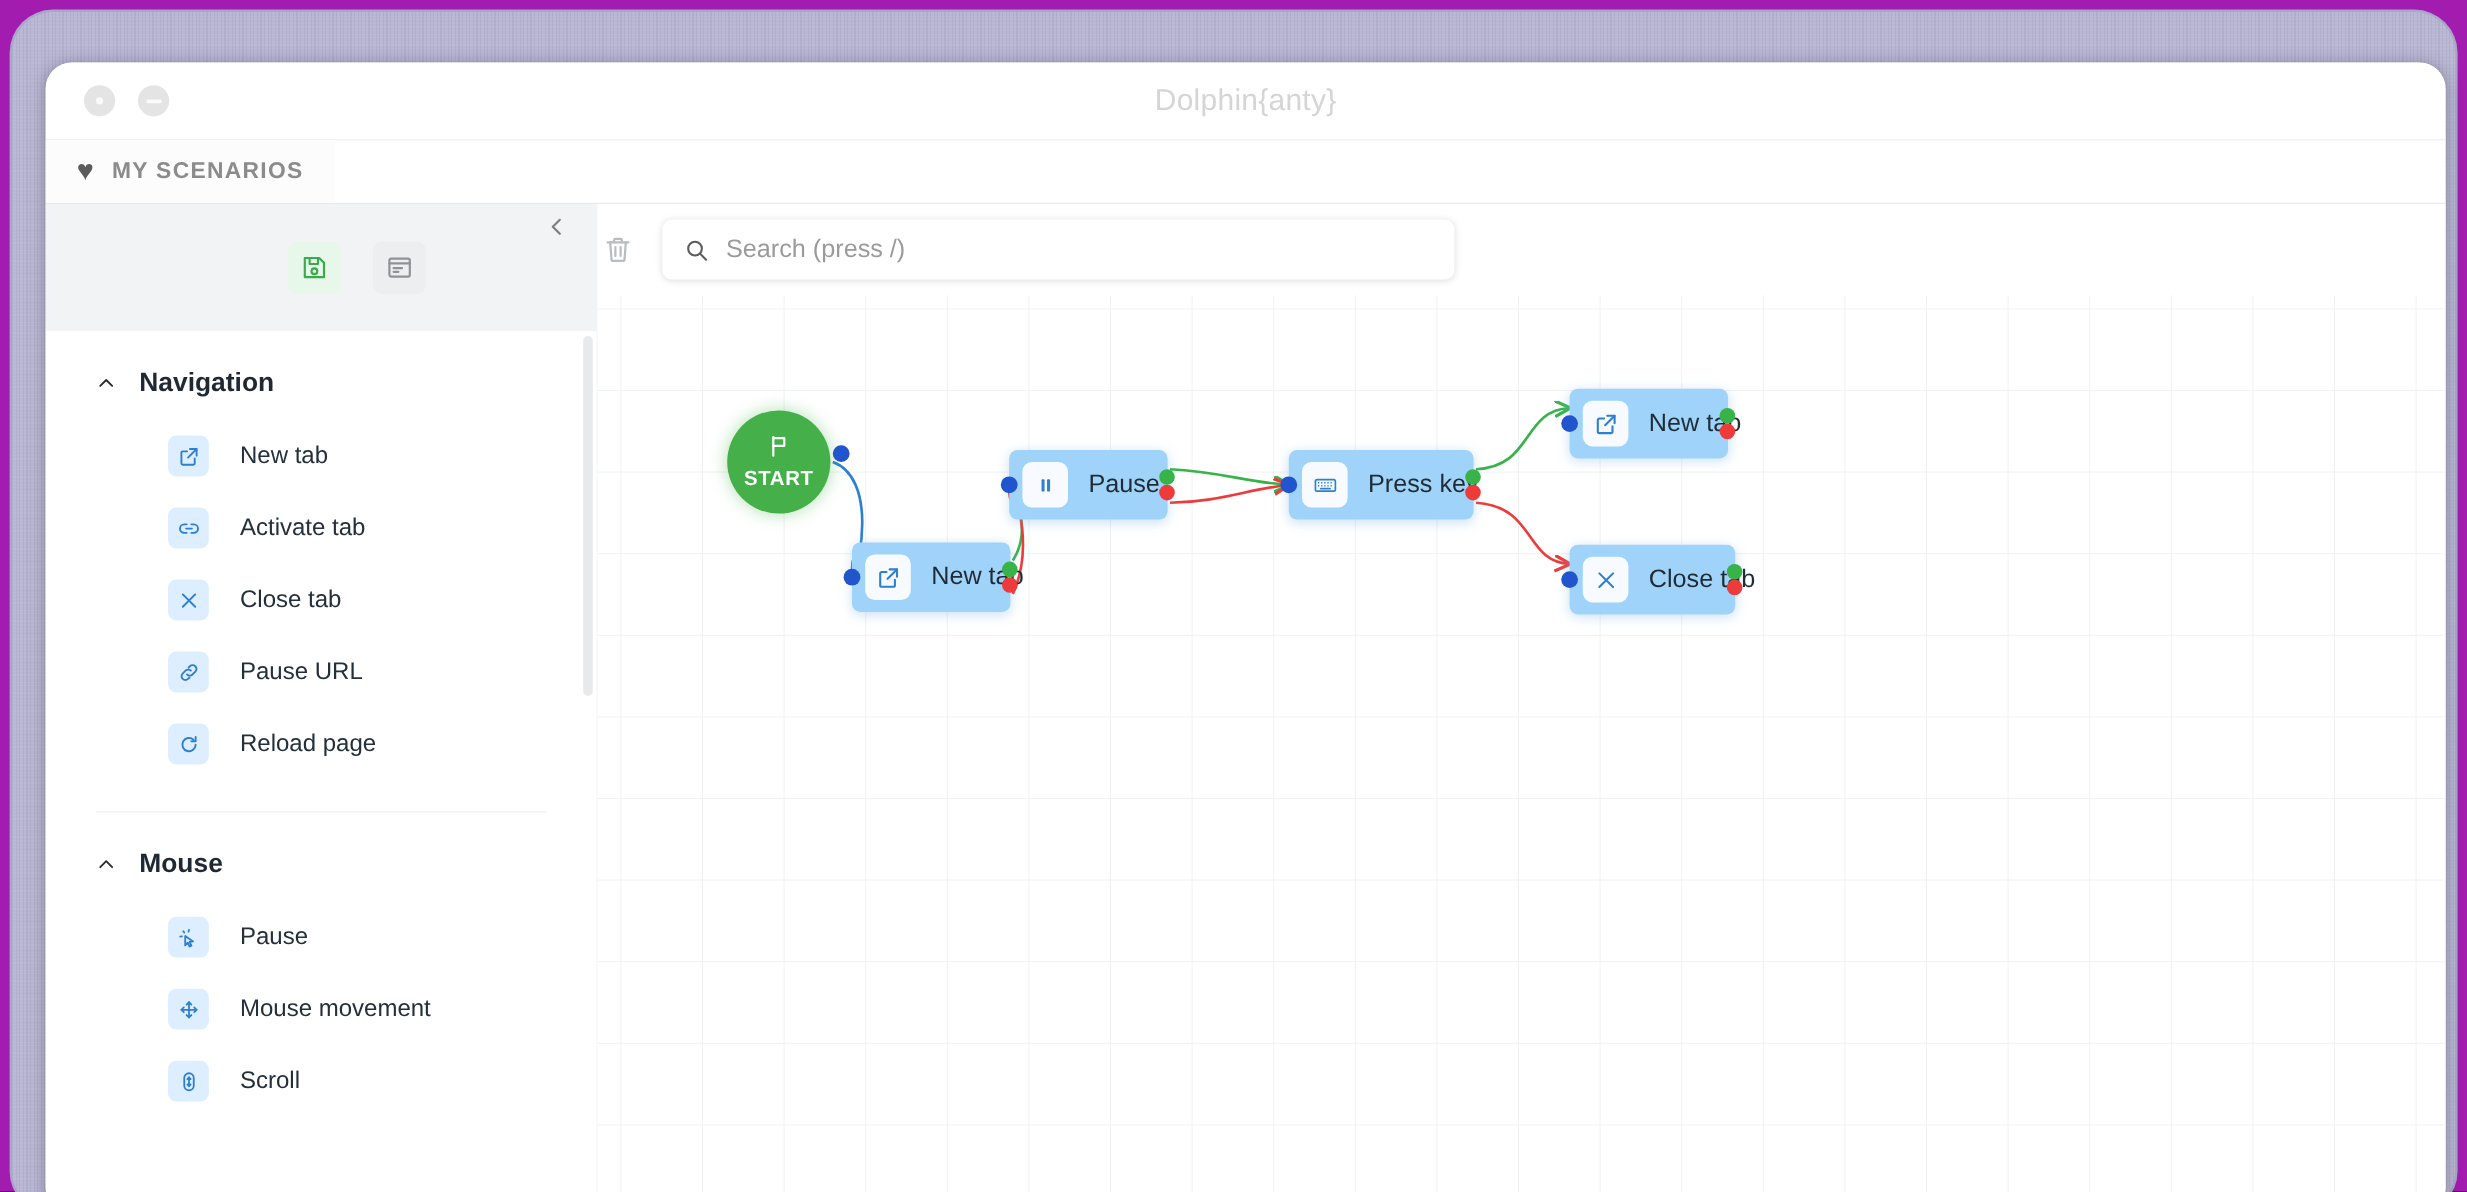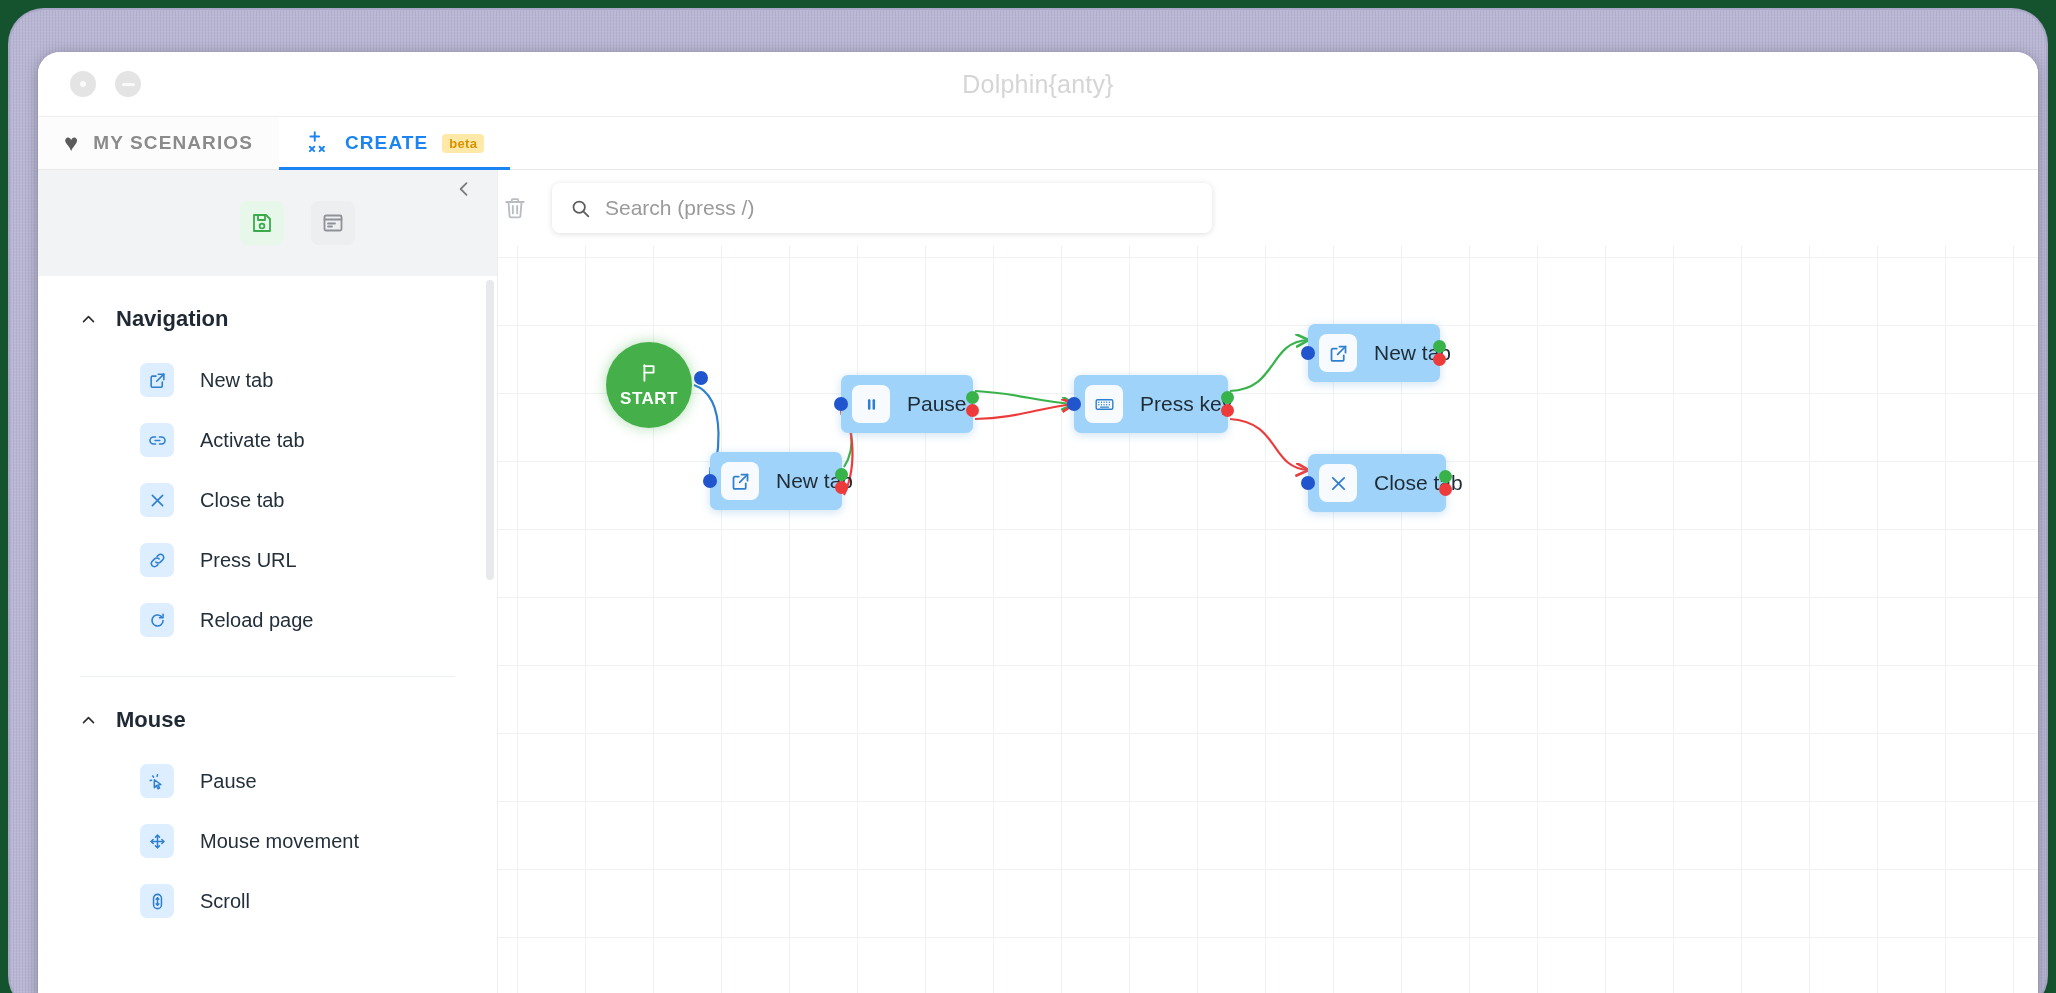--- a/index.html
+++ b/index.html
@@ -6,21 +6,21 @@
   html,body { width:2056px; height:993px; overflow:hidden; }
   body {
     background:#000;
     font-family:"Liberation Sans", sans-serif;
     -webkit-font-smoothing:antialiased;
   }
 
   
   #desktop {
     position:absolute; inset:0;
-    background:#14532d;
+    background:#a21caf;
   }
   #frame {
     position:absolute;
     left:10px; top:10px;
     width:2036px; height:1000px;
     border-radius:34px;
     background:#b9b7d4;
     box-shadow:0 0 0 2px #a9a6c8;
   }
   #frame-noise {
@@ -257,31 +257,20 @@
           </div>
         </div>
         <div id="window-title">Dolphin{anty}</div>
       </div>
 
       <div id="tabstrip">
         <div class="tab inactive">
           <span class="heart">♥</span>
           <span>MY SCENARIOS</span>
         </div>
-        <div class="tab active">
-          <span style="display:flex;">
-            <svg width="26" height="26" viewBox="0 0 24 24" fill="none" stroke="#1b84f2" stroke-width="1.8" stroke-linecap="round">
-              <path d="M9 2 L9 10 M5 6 L13 6"></path>
-              <path d="M4.5 15.5 L8.5 19.5 M8.5 15.5 L4.5 19.5"></path>
-              <path d="M13.5 15.5 L17.5 19.5 M17.5 15.5 L13.5 19.5"></path>
-            </svg>
-          </span>
-          <span>CREATE</span>
-          <span class="badge-beta">beta</span>
-        </div>
       </div>
 
       <div id="body">
 
         <div id="sidebar">
 
           <div id="sidebar-toolbar">
             <div class="tool-btn save">
               <span style="display:flex;">
                 <svg width="24" height="24" viewBox="0 0 24 24" fill="none" stroke="#3aab4d" stroke-width="1.8" stroke-linecap="round" stroke-linejoin="round">
@@ -351,21 +340,21 @@
                   <span class="item-label">Close tab</span>
                 </div>
 
                 <div class="item">
                   <span class="item-icon">
                     <svg width="19" height="19" viewBox="0 0 24 24" fill="none" stroke="currentColor" stroke-width="2" stroke-linecap="round" stroke-linejoin="round">
                       <path d="M10 14a4 4 0 0 0 5.66 0l3-3a4 4 0 1 0-5.66-5.66l-1.5 1.5"></path>
                       <path d="M14 10a4 4 0 0 0-5.66 0l-3 3a4 4 0 1 0 5.66 5.66l1.5-1.5"></path>
                     </svg>
                   </span>
-                  <span class="item-label">Press URL</span>
+                  <span class="item-label">Pause URL</span>
                 </div>
 
                 <div class="item">
                   <span class="item-icon">
                     <svg width="19" height="19" viewBox="0 0 24 24" fill="none" stroke="currentColor" stroke-width="2" stroke-linecap="round" stroke-linejoin="round">
                       <path d="M19 12a7 7 0 1 1-2.3-5.2"></path>
                       <polyline points="19 4 19 8.5 14.5 8.5"></polyline>
                     </svg>
                   </span>
                   <span class="item-label">Reload page</span>

